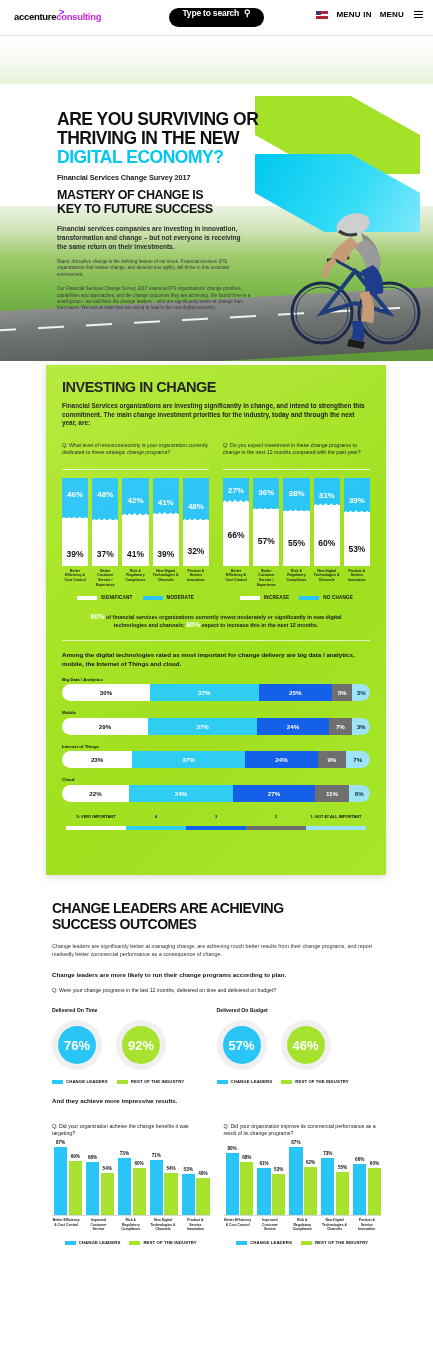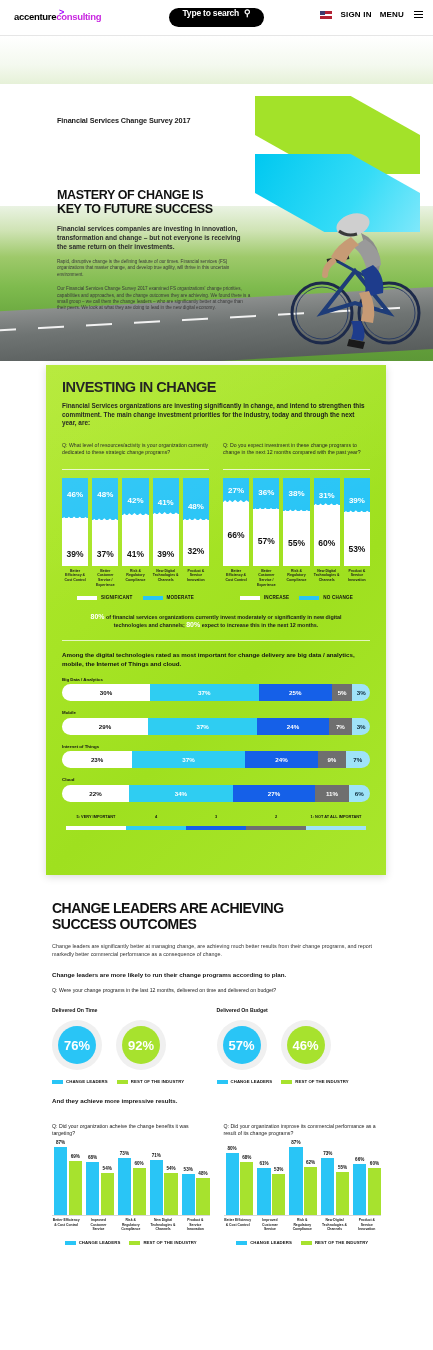--- a/index.html
+++ b/index.html
@@ -200,21 +200,21 @@
       <span class="arrow">&gt;</span>
     </div>
 
     <div class="searchpill">
       <span>Type to search</span>
       <span class="mag">⚲</span>
     </div>
 
     <div class="rightnav">
       <span class="flag"></span>
-      <span class="navlink">SIGN IN</span>
+      <span class="navlink">MENU IN</span>
       <span class="navlink">MENU</span>
       <span class="burger">
           <i></i>
           <i></i>
           <i></i>
         </span>
     </div>
   </div>
 
   <div class="sharebar">
@@ -257,20 +257,25 @@
         <path d="M74 84 q-14 8 -20 20 l14 6 q6 -14 14 -18 Z" fill="#c79b75"></path>
         <path d="M96 112 q12 10 10 28 l-18 4 q2 -18 -4 -26 Z" fill="#1e3c8c"></path>
         <path d="M92 138 q8 16 4 32 l-12 -2 q4 -16 -2 -28 Z" fill="#c79b75"></path>
         <path d="M84 168 q6 12 2 20 l-12 -2 q4 -10 0 -18 Z" fill="#1e3c8c"></path>
         <path d="M72 186 l16 3 l-2 7 l-16 -3 Z" fill="#1a1a1a"></path>
         <path d="M56 108 q-8 6 -8 14" stroke="#c79b75" stroke-width="6" fill="none" stroke-linecap="round"></path>
       </g>
     </svg>
 
     <div class="hero-title">
+      <h1>
+        <span>ARE YOU SURVIVING OR</span><br>
+        <span>THRIVING IN THE NEW</span>
+        <span class="cyan">DIGITAL ECONOMY?</span>
+      </h1>
       <div class="hero-sub">Financial Services Change Survey 2017</div>
     </div>
 
     <div class="hero-block">
       <h2>
         <span>MASTERY OF CHANGE IS</span><br>
         <span>KEY TO FUTURE SUCCESS</span>
       </h2>
       <div class="hero-lead">Financial services companies are investing in innovation, transformation and change – but not everyone is receiving the same return on their investments.</div>
       <div class="hero-p">Rapid, disruptive change is the defining feature of our times. Financial services (FS) organizations that master change, and develop true agility, will thrive in this uncertain environment.</div>

